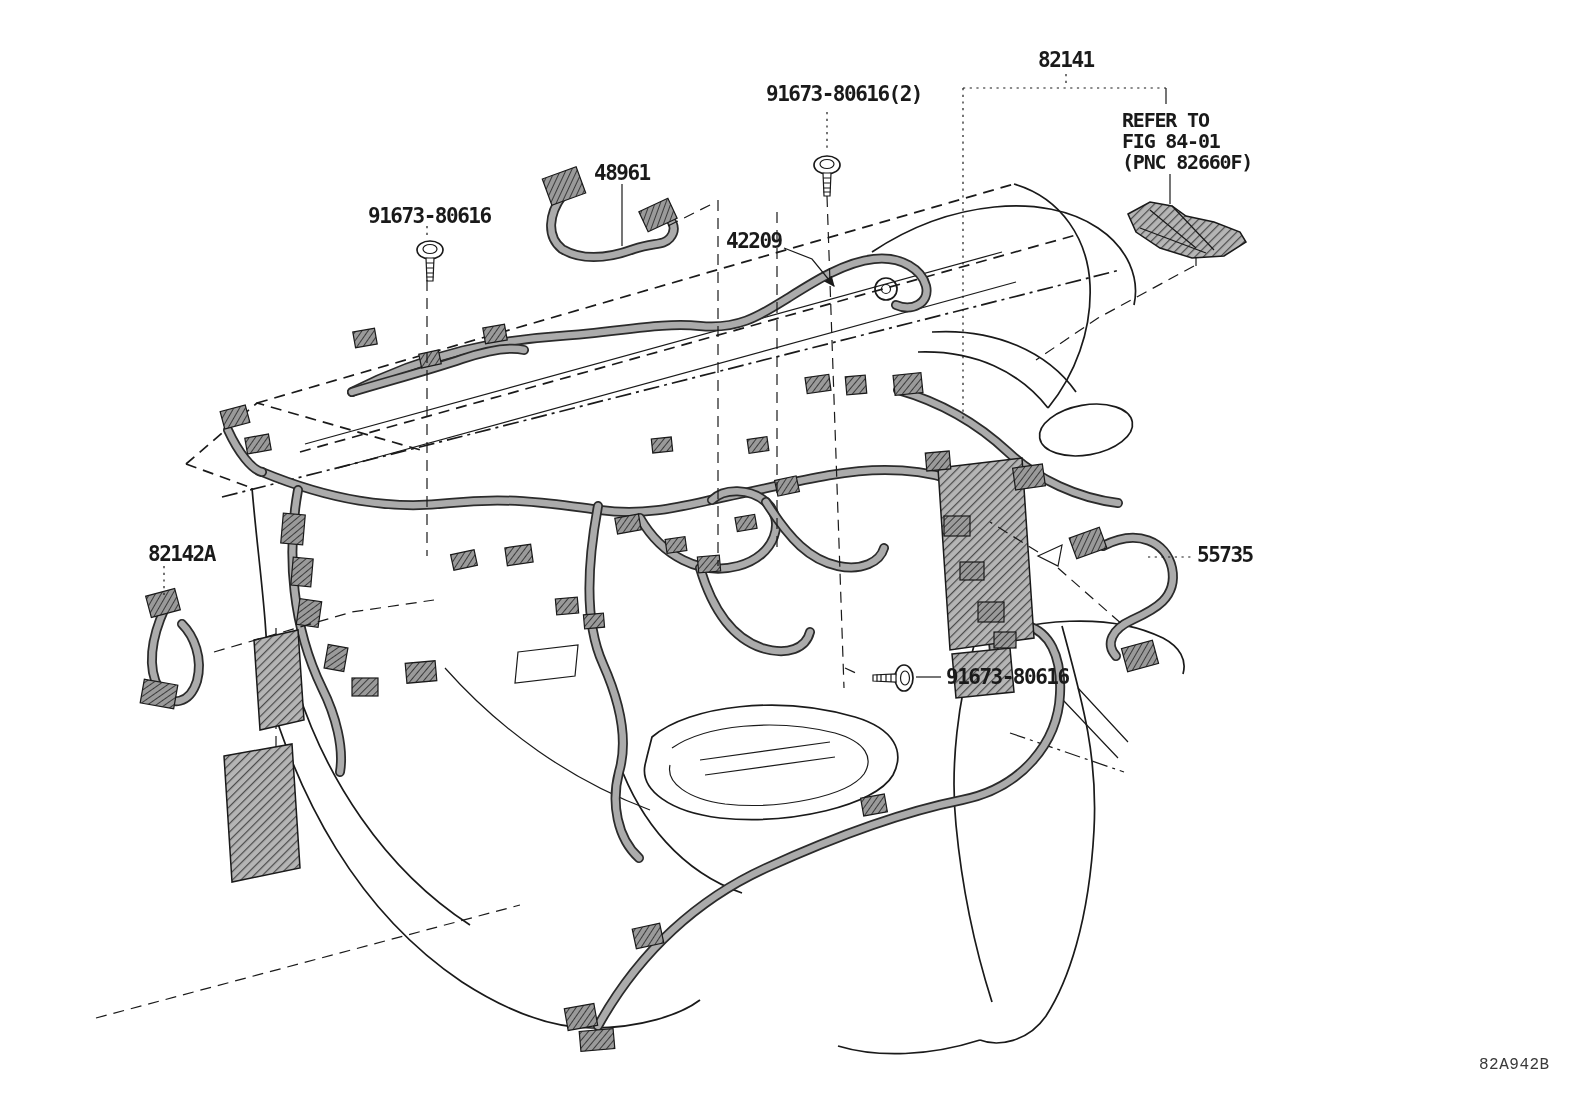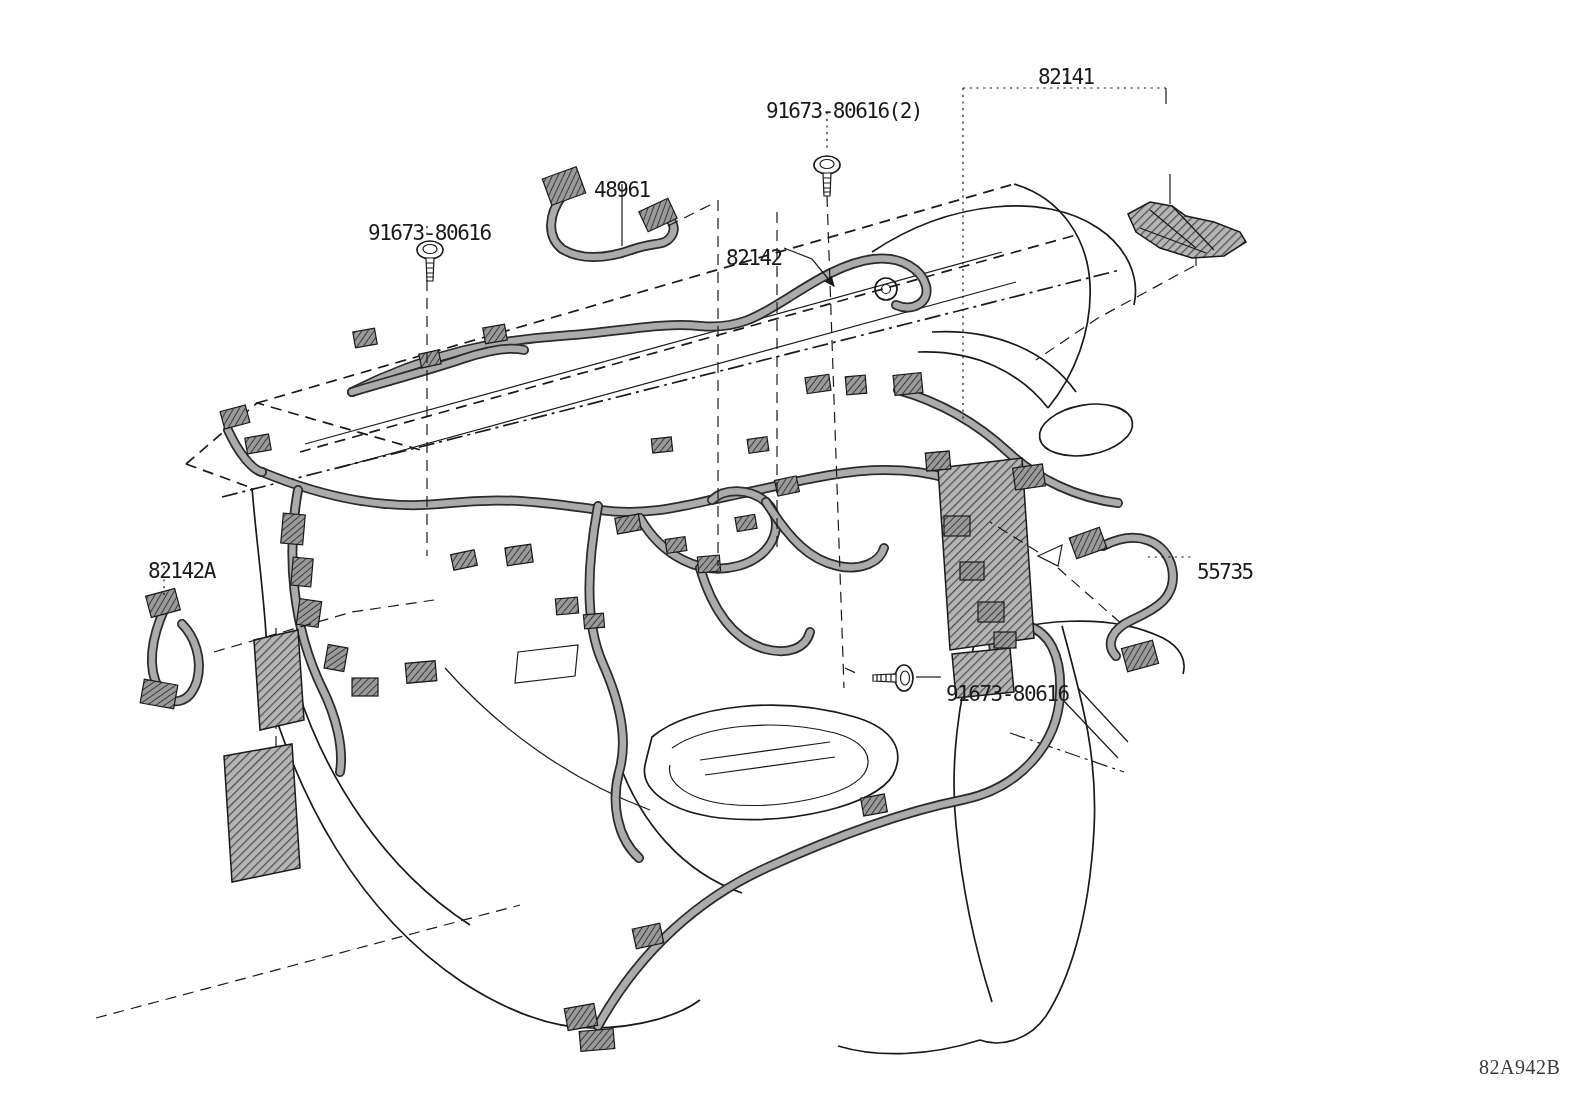--- a/index.html
+++ b/index.html
@@ -3,26 +3,26 @@
 <meta charset="utf-8">
 <style>
   :root{
     --line-color:#1a1a1a; --harness-core:#ababab; --harness-edge:#2b2b2b;
     --connector-dark:#6e6e6e; --paper:#ffffff; --code-text:#3a3a3a;
   }
   html,body{margin:0;padding:0;background:var(--paper);}
   #stage{position:relative;width:1592px;height:1099px;background:var(--paper);
          font-family:"DejaVu Sans Mono",monospace;overflow:hidden;}
   #stage svg{position:absolute;left:0;top:0;}
-  .plabel{position:absolute;font-weight:normal;font-size:21px;letter-spacing:-1.5px;
-          color:var(--line-color);white-space:nowrap;line-height:1;margin-top:17px;}
+  .plabel{position:absolute;font-weight:bold;font-size:21px;letter-spacing:-1.5px;
+          color:var(--line-color);white-space:nowrap;line-height:1;}
   .refer{position:absolute;font-weight:bold;font-size:20px;letter-spacing:-1.2px;
          color:var(--line-color);}
   .refer span{display:block;line-height:21px;}
-  .dcode{position:absolute;font-family:Liberation Serif, serif;font-size:20px;
+  .dcode{position:absolute;font-family:Liberation Mono, monospace;font-size:16px;
          color:var(--code-text);letter-spacing:0.5px;}
   
   .ol{fill:none;stroke:var(--line-color);stroke-width:1.7px;}
   .th{stroke-width:1.2px;}
   .ds{stroke-dasharray:11 7;}
   .dd{stroke-dasharray:16 5 3 5;}
   .dt{stroke-dasharray:2.2 4.5;}
   .ho{fill:none;stroke:var(--harness-edge);stroke-width:10px;stroke-linecap:round;stroke-linejoin:round;}
   .hi{fill:none;stroke:var(--harness-core);stroke-width:6.5px;stroke-linecap:round;stroke-linejoin:round;}
   .cn{fill:url(#hpart);stroke:var(--line-color);stroke-width:1.2px;}
@@ -232,20 +232,25 @@
     <path class="ol th" d="M916,677 H941"></path>
     <path class="ol th ds" d="M845,668 L860,675"></path>
     <path class="ol th ds" d="M668,226 L716,202"></path>
   </g>
 </svg>
 
   <div class="plabel" style="left:1038px;top:50px">82141</div>
   <div class="plabel" style="left:766px;top:84px">91673-80616(2)</div>
   <div class="plabel" style="left:594px;top:163px">48961</div>
   <div class="plabel" style="left:368px;top:206px">91673-80616</div>
-  <div class="plabel" style="left:726px;top:231px">82142</div>
+  <div class="plabel" style="left:726px;top:231px">42209</div>
   <div class="plabel" style="left:148px;top:544px">82142A</div>
   <div class="plabel" style="left:1197px;top:545px">55735</div>
   <div class="plabel" style="left:946px;top:667px">91673-80616</div>
 
+  <div class="refer" style="left:1122px;top:110px">
+    <span>REFER TO</span>
+    <span>FIG 84-01</span>
+    <span>(PNC 82660F)</span>
+  </div>
 
   <div class="dcode" style="left:1479px;top:1056px">82A942B</div>
 </div>
 
 </body></html>

